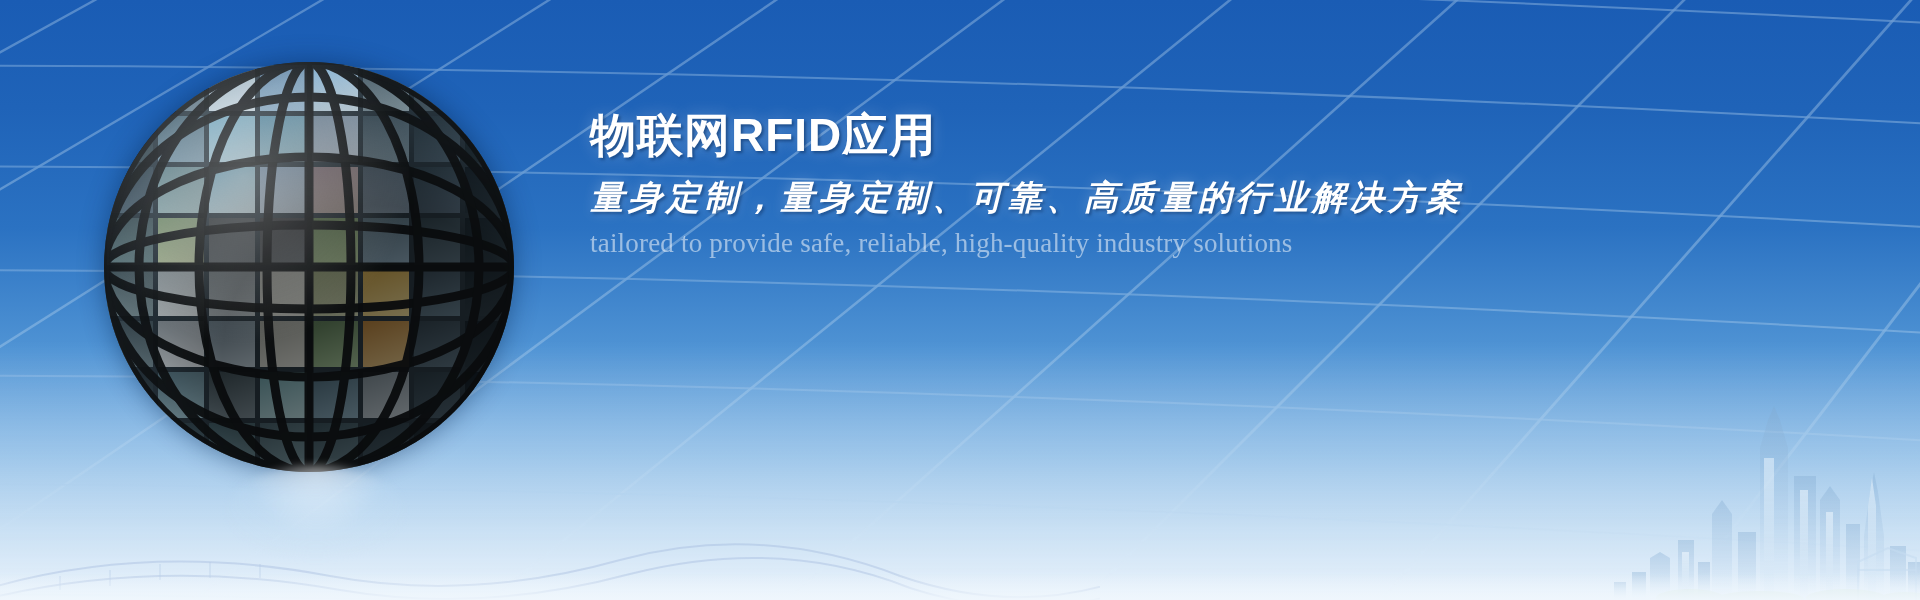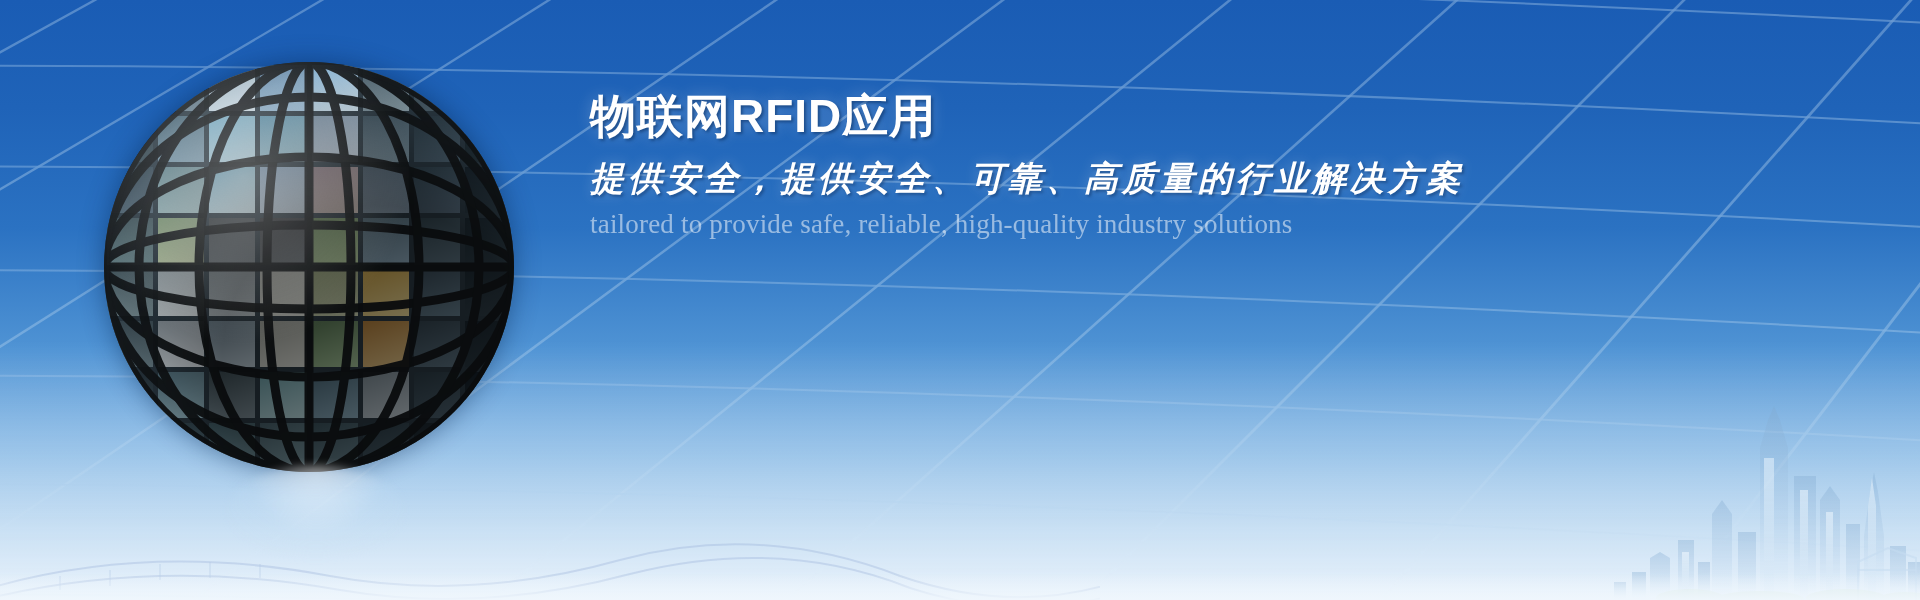--- a/index.html
+++ b/index.html
@@ -79,21 +79,21 @@
     position:absolute;
     left:124px;top:404px;width:176px;height:90px;
     border-radius:50%;
     background:radial-gradient(ellipse at 50% 0%, rgba(255,255,255,.55) 0%, rgba(200,225,245,.18) 55%, rgba(200,225,245,0) 100%);
     filter:blur(4px);
   }
 
   
   .copy{
     position:absolute;
-    left:590px;top:89px;
+    left:590px;top:108px;
     width:1120px;
   }
   .title-cn{
     font-size:46px;
     line-height:1.18;
     font-weight:700;
     color:#ffffff;
     letter-spacing:1px;
     text-shadow:2px 2px 3px rgba(10,45,95,.55), 0 0 16px rgba(255,255,255,.25);
     white-space:nowrap;
@@ -289,21 +289,21 @@
           <circle cx="205" cy="205" r="203" stroke-width="6"></circle>
         </g>
       </svg>
       <div class="globe-shade"></div>
     </div>
     <div class="globe-reflection"></div>
   </div>
 
   <div class="copy">
     <div class="title-cn">物联网RFID应用</div>
-    <div class="subtitle-cn">提供安全，提供安全、可靠、高质量的行业解决方案</div>
+    <div class="subtitle-cn">量身定制，量身定制、可靠、高质量的行业解决方案</div>
     <div class="subtitle-en">tailored to provide safe, reliable, high-quality industry solutions</div>
   </div>
 
   <svg class="skyline" viewBox="0 0 560 300" preserveAspectRatio="none">
     <defs>
       <linearGradient id="sk" x1="0" y1="0" x2="0" y2="1">
         <stop offset="0%" stop-color="#7fa8cf" stop-opacity="0.55"></stop>
         <stop offset="60%" stop-color="#aecbe6" stop-opacity="0.45"></stop>
         <stop offset="100%" stop-color="#dfeefa" stop-opacity="0.25"></stop>
       </linearGradient>

